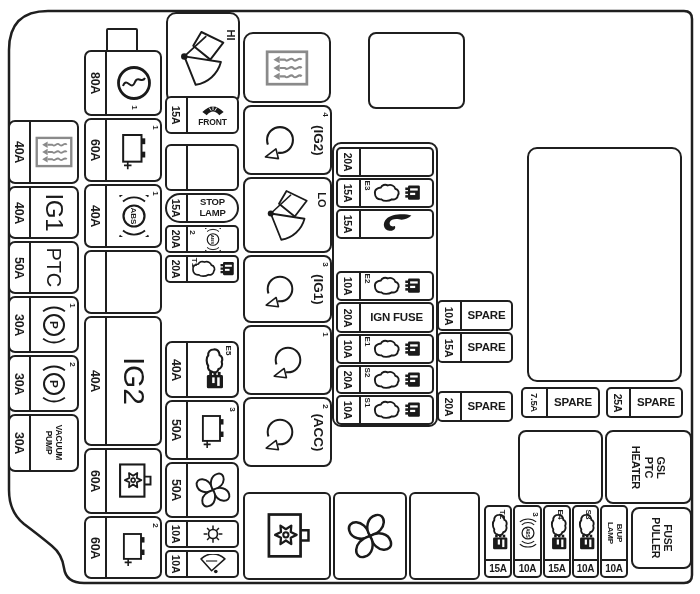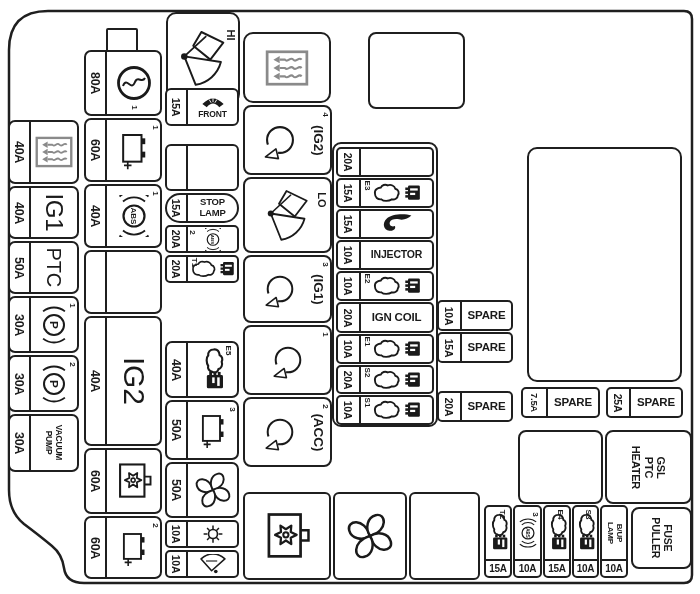--- a/index.html
+++ b/index.html
@@ -248,21 +248,21 @@
           <svg width="28" height="38" viewBox="0 0 36 46">
             <rect x="5" y="5" width="22" height="32" fill="none" stroke="#1a1a1a" stroke-width="2.4"></rect>
             <rect x="27" y="9" width="4.5" height="7" fill="#1a1a1a"></rect>
             <rect x="27" y="25" width="4.5" height="7" fill="#1a1a1a"></rect>
             <path d="M6 41.5 h9 M10.5 37 v9" stroke="#1a1a1a" stroke-width="2"></path>
           </svg>
         </span>
         <span class="sup tr">2</span>
       </div>
     </div>
-    <div class="cell h" style="left: 165px; top: 88px; width: 74px; height: 38px; border-radius: 6px;">
+    <div class="cell h" style="left: 165px; top: 96px; width: 74px; height: 38px; border-radius: 6px;">
       <div class="amp">
         <span style="font-size: 10.5px;">15A</span>
       </div>
       <div class="body col">
         <span class="icw">
           <svg width="30" height="15" viewBox="0 0 40 24">
             <path d="M3 16 Q20 -2 37 16 L30 21 Q20 9 10 21 Z" fill="#1a1a1a"></path>
             <path d="M14 9 l3 5 M20 7 v6 M26 9 l-3 5" stroke="#fff" stroke-width="1.5" fill="none"></path>
           </svg>
         </span>
@@ -541,30 +541,20 @@
         <span style="font-size: 10.5px;">15A</span>
       </div>
       <div class="body">
         <span class="icw">
           <svg width="34" height="22" viewBox="0 0 40 26">
             <path d="M37 3 C28 0 13 1.5 8 6.5 C2 12 4 20 11 21 C16 21.8 19 18.5 17.5 15.5 C13.5 17 10.5 14.5 11.5 11 C12.5 7.5 18 6.5 22.5 7.5 C28 8.7 33 6.5 37 3 Z" fill="#1a1a1a"></path>
           </svg>
         </span>
       </div>
     </div>
-    <div class="cell h" style="left: 336px; top: 240px; width: 98px; height: 30px; border-radius: 5px;">
-      <div class="amp" style="width: 21px;">
-        <span style="font-size: 10.5px;">10A</span>
-      </div>
-      <div class="body">
-        <div class="lbl" style="font-size: 10.5px;">
-          <div>INJECTOR</div>
-        </div>
-      </div>
-    </div>
     <div class="cell h" style="left: 336px; top: 271px; width: 98px; height: 30px; border-radius: 5px;">
       <div class="amp" style="width: 21px;">
         <span style="font-size: 10.5px;">10A</span>
       </div>
       <div class="body">
         <span class="icw">
           <svg width="50" height="22" viewBox="0 0 58 26">
             <path d="M3 14 C2 9 6 7 10 6.5 C11 3.5 15 2.5 18 4 C22 2.5 26 4.5 27 8 C31 9 32 13 30 16 C30 19 26 21.5 23 20.5 C19 23 13 23 10.5 20.5 C6 21 3 18 3 14 Z" fill="#fff" stroke="#1a1a1a" stroke-width="2.2"></path>
             <g transform="translate(42,4) scale(1)">
               <rect x="0" y="0" width="14" height="17" rx="1.5" fill="#1a1a1a"></rect>
@@ -578,21 +568,21 @@
         </span>
         <span class="sup tl">E2</span>
       </div>
     </div>
     <div class="cell h" style="left: 336px; top: 302px; width: 98px; height: 31px; border-radius: 5px;">
       <div class="amp" style="width: 21px;">
         <span style="font-size: 10.5px;">20A</span>
       </div>
       <div class="body">
         <div class="lbl" style="font-size: 11.5px;">
-          <div>IGN COIL</div>
+          <div>IGN FUSE</div>
         </div>
       </div>
     </div>
     <div class="cell h" style="left: 336px; top: 334px; width: 98px; height: 30px; border-radius: 5px;">
       <div class="amp" style="width: 21px;">
         <span style="font-size: 10.5px;">10A</span>
       </div>
       <div class="body">
         <span class="icw">
           <svg width="50" height="22" viewBox="0 0 58 26">

